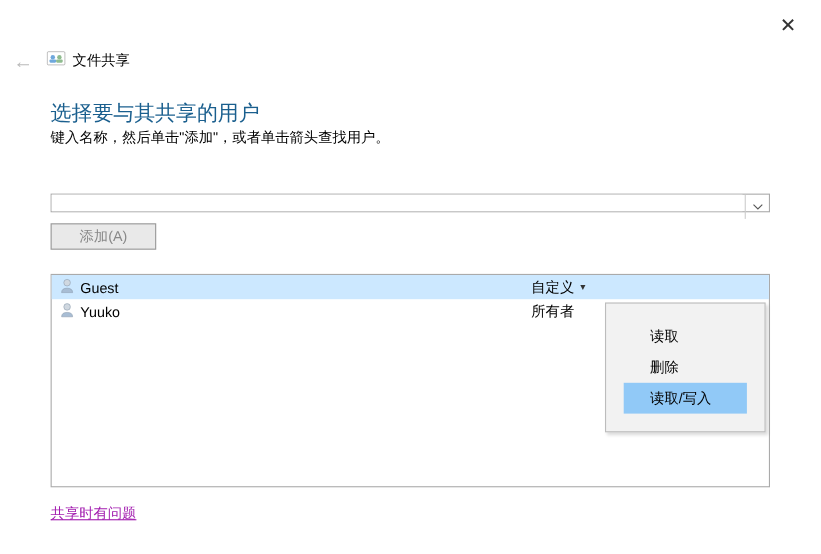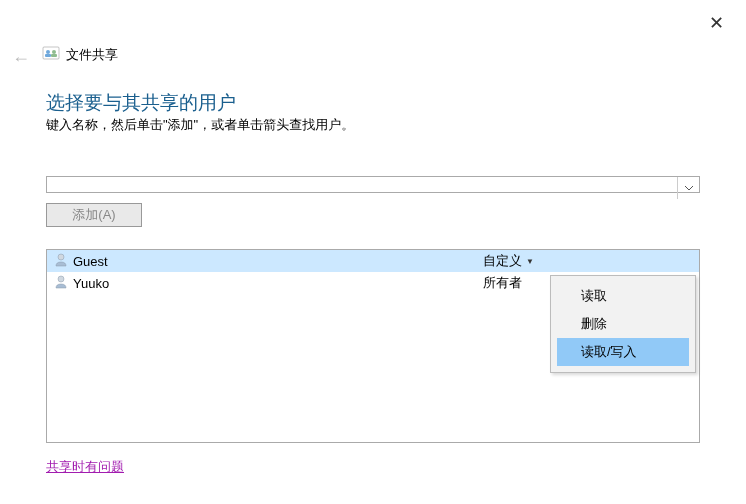--- a/index.html
+++ b/index.html
@@ -150,21 +150,21 @@
       display: inline-block;
     }
     .context-menu {
       position: absolute;
       top: 25px;
       left: 503px;
       width: 146px;
       background: #f2f2f2;
       border: 1px solid #bcbcbc;
       box-shadow: 2px 2px 3px rgba(0,0,0,0.15);
-      padding: 6px;
+      padding: 16px;
     }
     .menu-item {
       padding: 5px 24px;
       font-size: 13px;
       cursor: pointer;
     }
     .menu-hover {
       background: #91c9f7;
     }
     .help-link {

